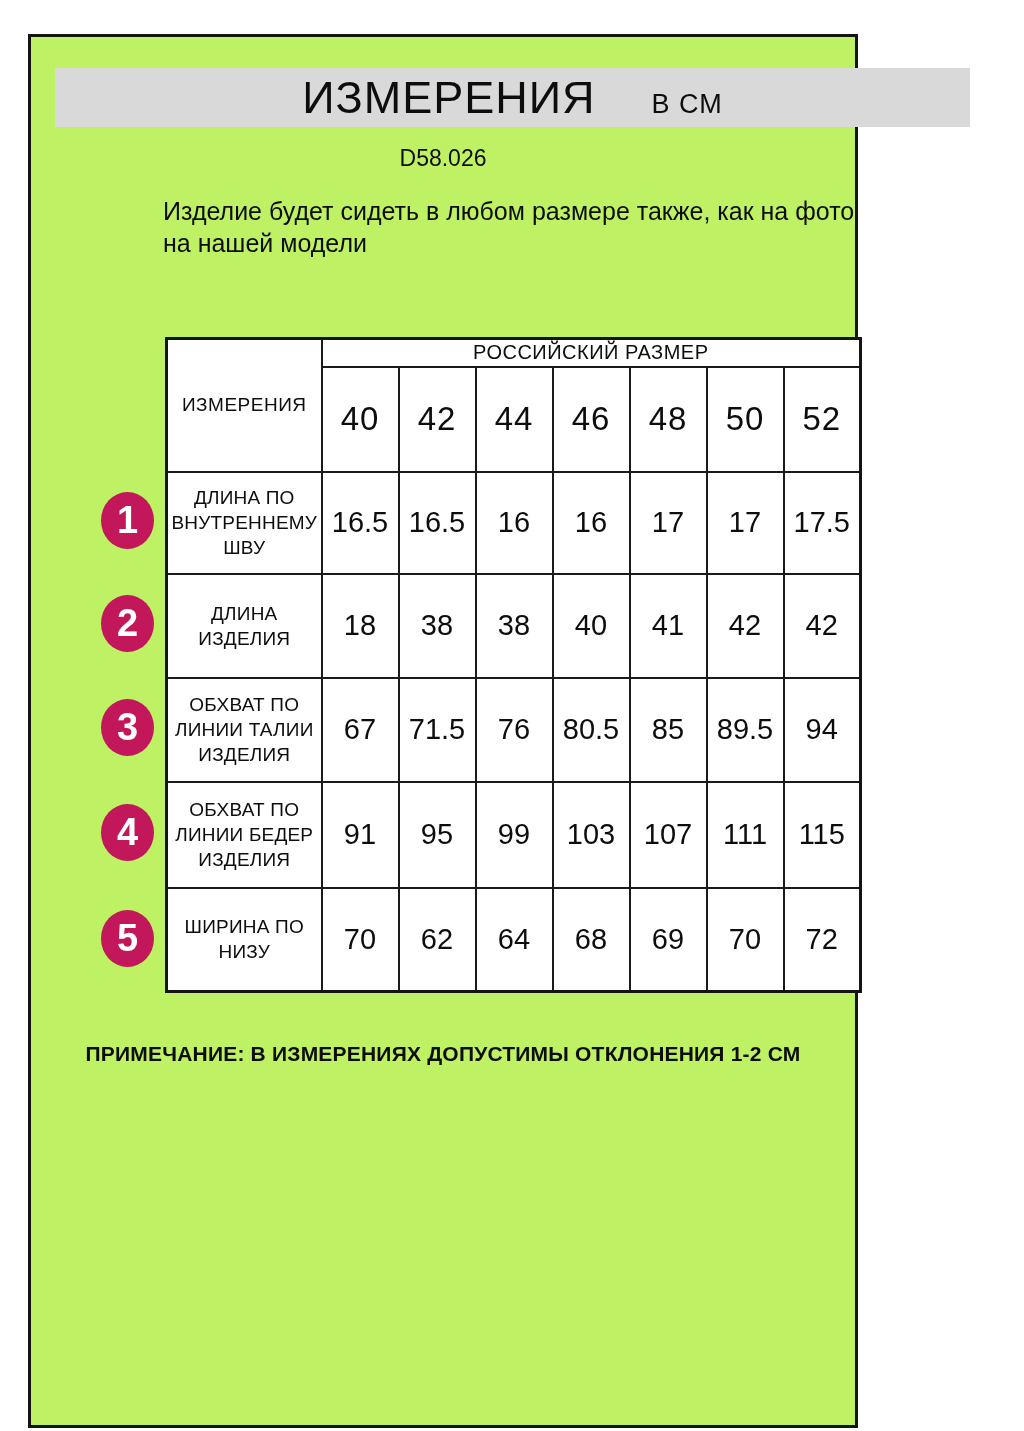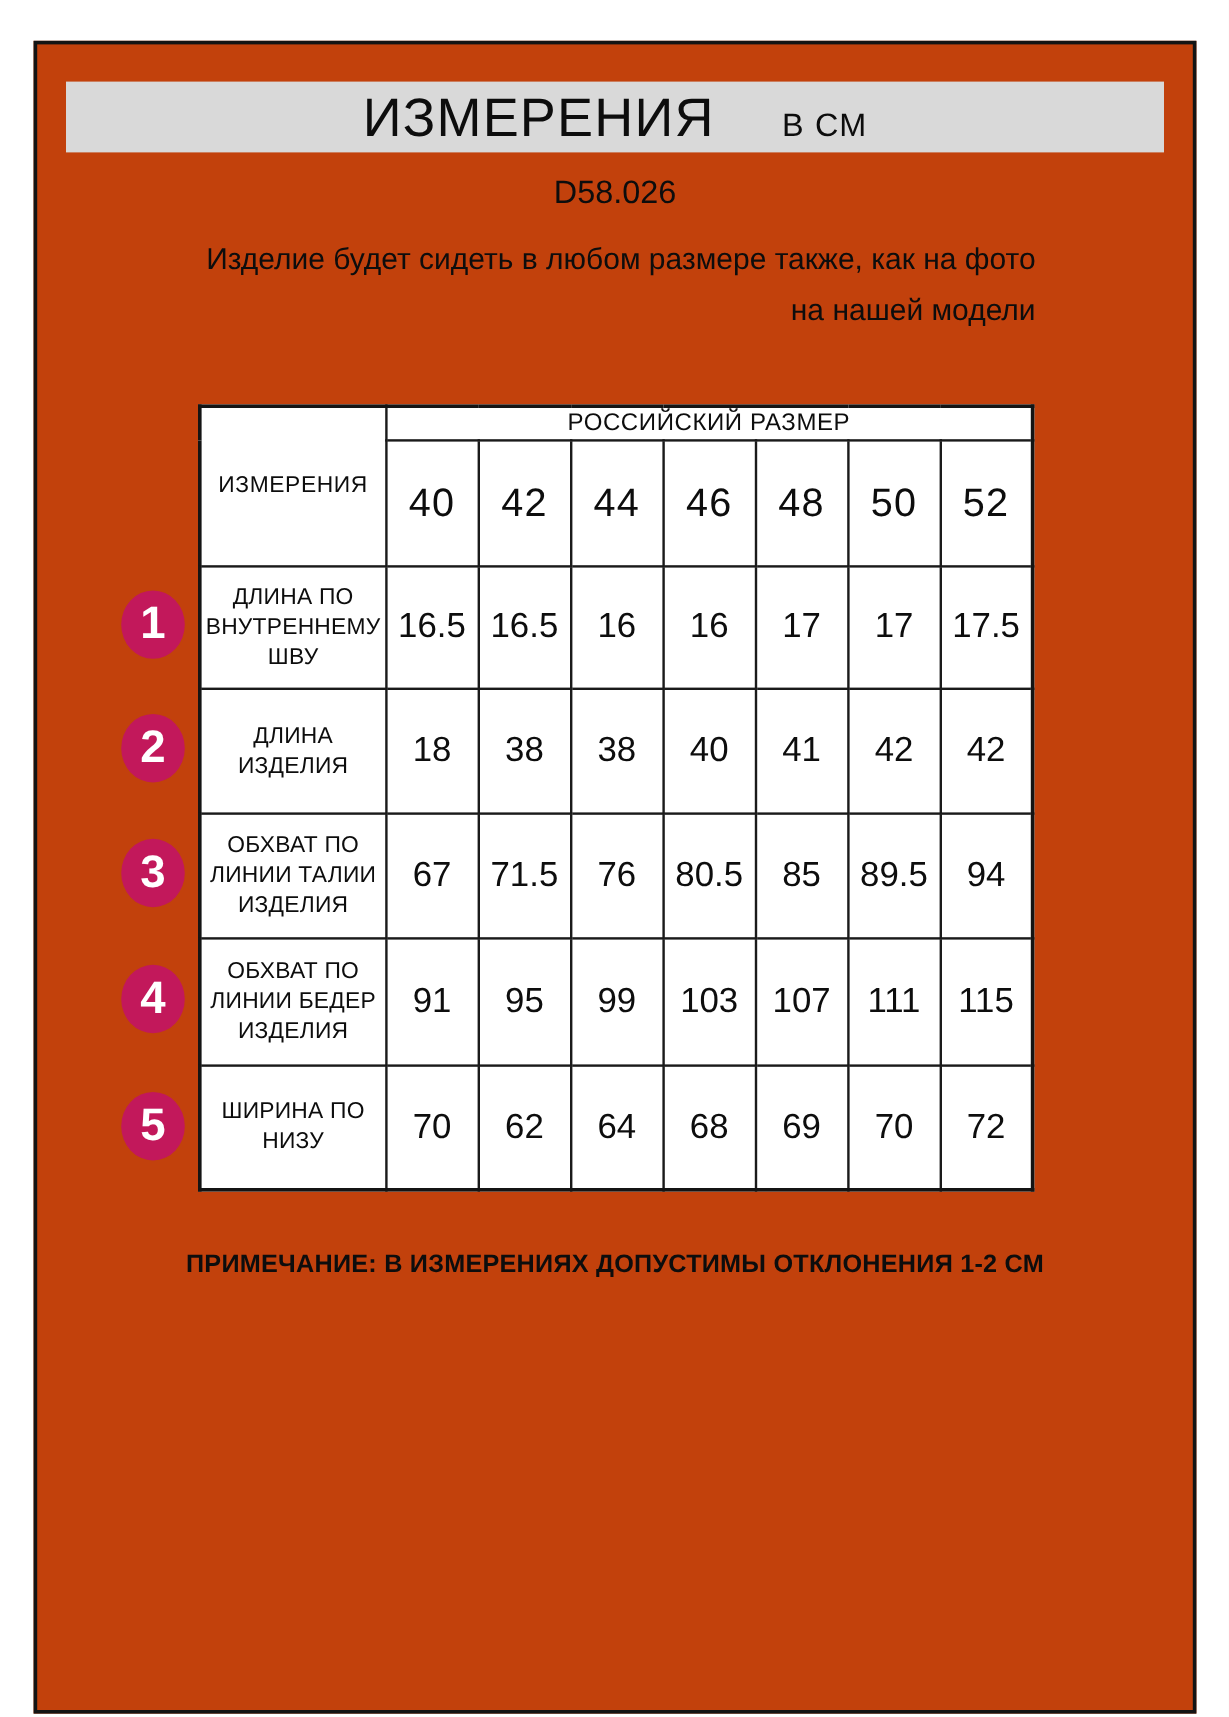--- a/index.html
+++ b/index.html
@@ -1,40 +1,40 @@
 <!DOCTYPE html>
 <html><head>
 <meta charset="utf-8">
 <style>
   html,body{margin:0;padding:0;background:#ffffff;}
   .page{
     position:relative;width:1024px;height:1431px;background:#ffffff;
     font-family:"Liberation Sans",sans-serif;color:#0d0d0d;overflow:hidden;
   }
   .frame{
-    position:absolute;left:28px;top:34px;width:969px;height:1394px;
-    border:3px solid #141414;box-sizing:border-box;background:#c2410c;
+    position:absolute;left:28px;top:34px;width:830px;height:1394px;
+    border:3px solid #141414;box-sizing:border-box;background:#bef264;
   }
   
   .titlebar{
     position:absolute;left:24px;top:31px;width:915px;height:59px;
     background:#d9d9d9;display:flex;align-items:baseline;justify-content:center;
     padding-top:8px;box-sizing:border-box;gap:56px;
   }
   .title-main{font-size:45px;font-weight:400;letter-spacing:1px;line-height:44px;}
   .title-bold{font-size:45px;font-weight:700;letter-spacing:1px;line-height:44px;}
   .title-units{font-size:27px;font-weight:400;letter-spacing:1px;line-height:27px;}
   
   .code{
     position:absolute;left:0;top:108px;width:100%;text-align:center;
-    font-size:27px;font-weight:400;
+    font-size:23px;font-weight:400;
   }
   .subtitle{
-    position:absolute;left:132px;top:158px;width:700px;text-align:right;
-    font-size:25px;line-height:43px;font-weight:400;
+    position:absolute;left:132px;top:158px;width:700px;text-align:left;
+    font-size:25px;line-height:32px;font-weight:400;
   }
   
   .size-table{
     position:absolute;left:134px;top:300px;width:697px;
     border-collapse:collapse;table-layout:fixed;background:#ffffff;
     border:3px solid #141414;
   }
   .size-table col.c-label{width:155px;}
   .size-table td,.size-table th{
     border:2px solid #1a1a1a;padding:0 2px;text-align:center;vertical-align:middle;

